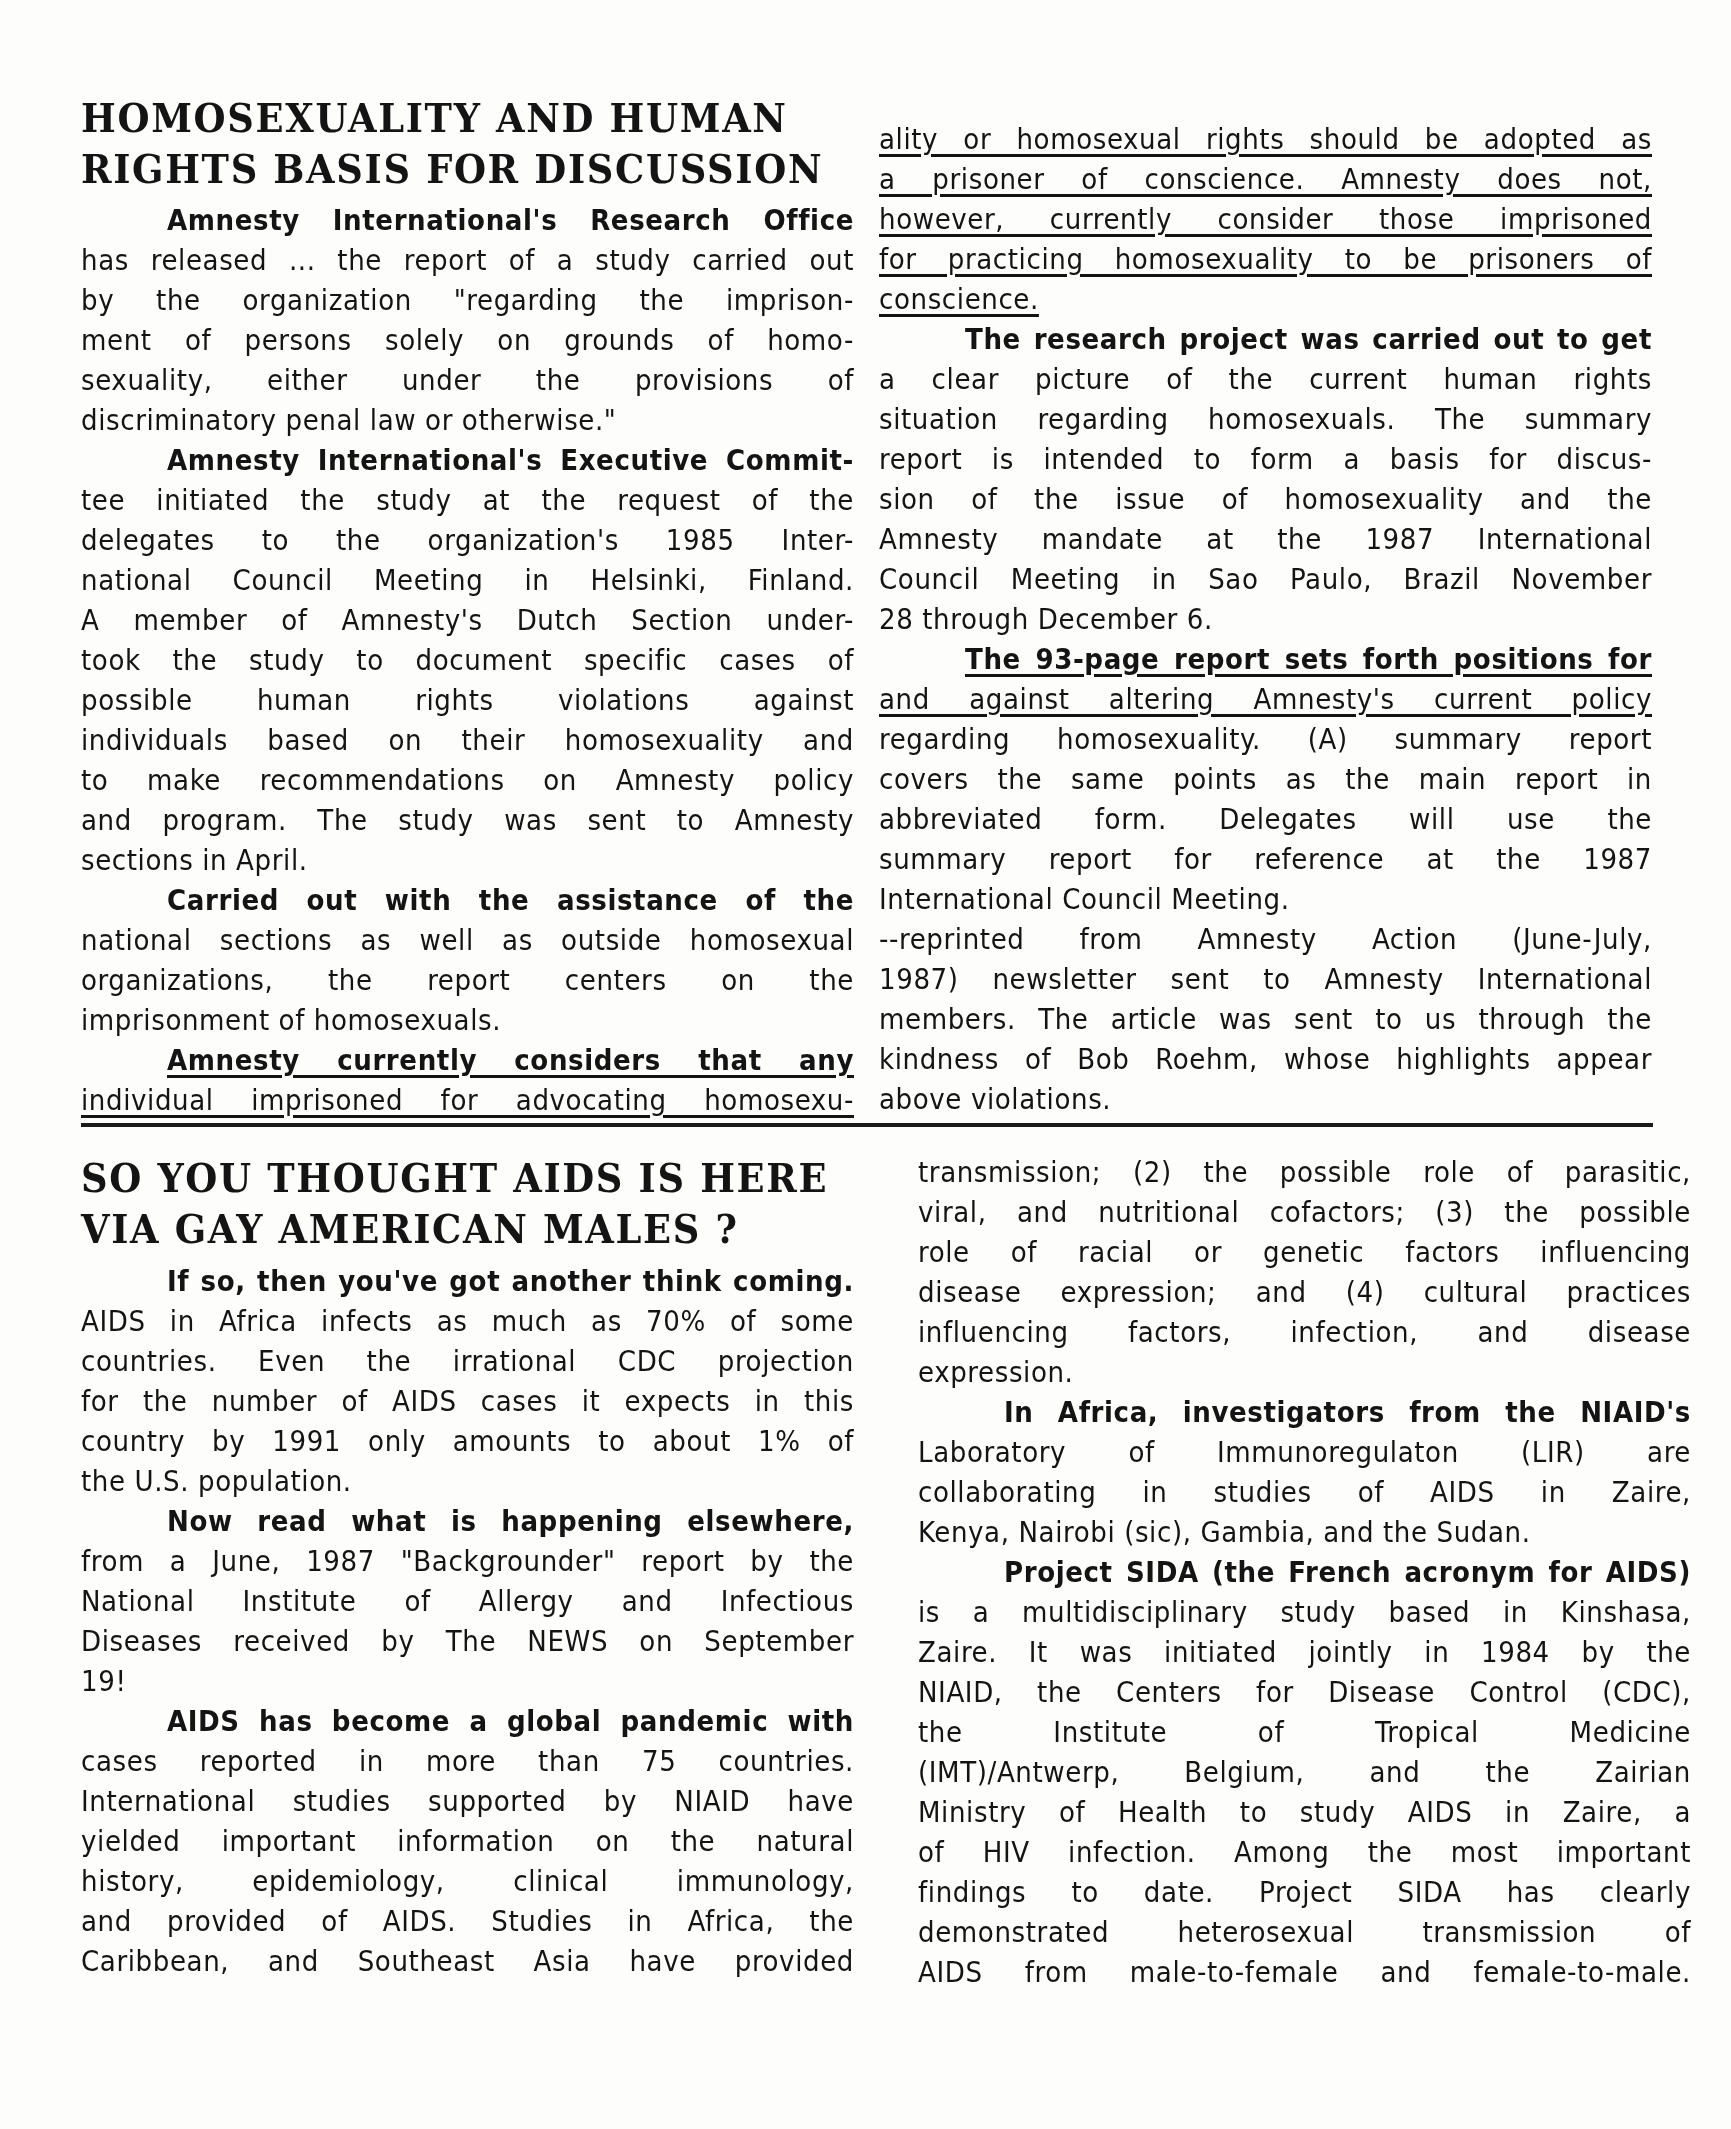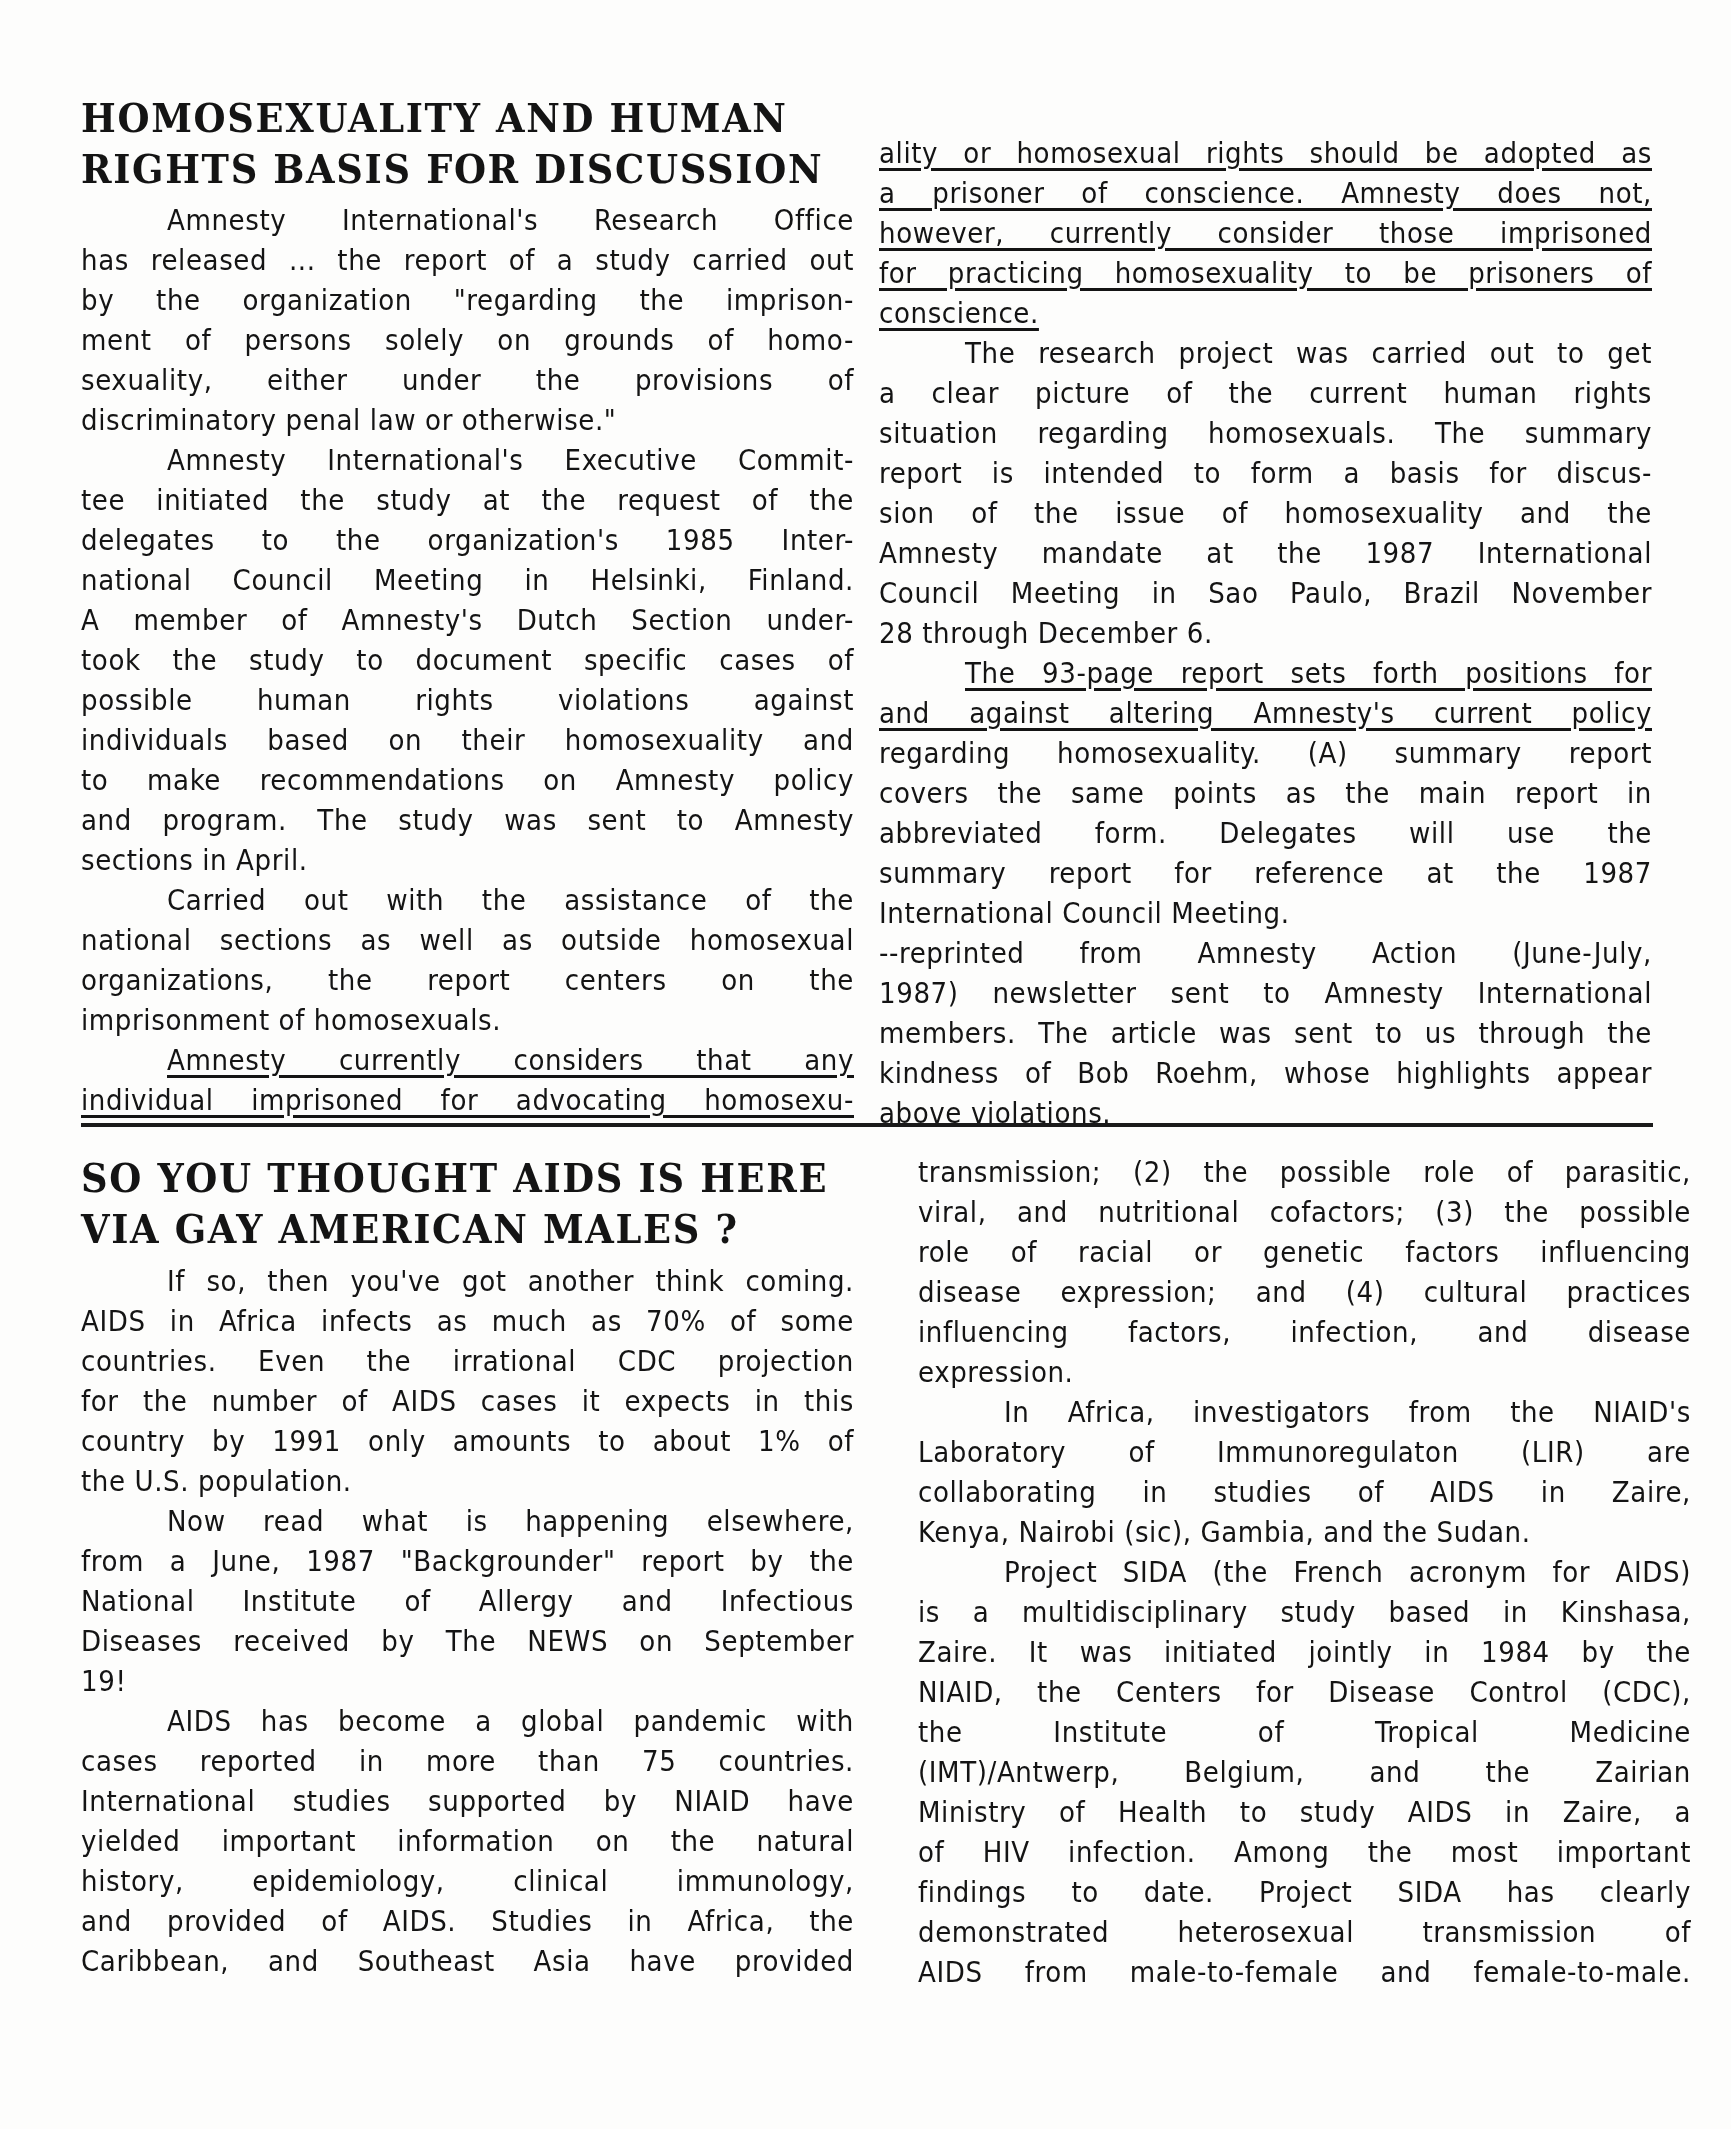--- a/index.html
+++ b/index.html
@@ -1,30 +1,30 @@
 <!DOCTYPE html>
 <html style="font-size:9.8px"><head>
 <meta charset="utf-8">
 <style>
   html,body{margin:0;padding:0;background:#ffffff;}
   body{width:1732px;height:2129px;position:relative;overflow:hidden;
        font-family:"DejaVu Serif","Liberation Serif",serif;color:#141414;}
   .page{position:absolute;left:0;top:0;width:1732px;height:2129px;background:#fdfdfc;}
   .col{position:absolute;}
   .col.left-top{left:81px;top:92px;width:773px;}
-  .col.right-top{left:879px;top:133px;width:773px;}
+  .col.right-top{left:879px;top:119px;width:773px;}
   .col.left-bot{left:81px;top:1152px;width:773px;}
   .col.right-bot{left:918px;top:1152px;width:773px;}
   .headline{font-family:"DejaVu Serif",serif;font-weight:bold;font-size:40px;
             letter-spacing:1.8px;line-height:51px;margin:0;white-space:nowrap;transform:scaleX(0.92);transform-origin:left;}
   .line{font-size:29px;line-height:40px;height:40px;white-space:nowrap;
         text-align:justify;text-align-last:justify;letter-spacing:0.6px;
         font-family:"DejaVu Sans Condensed","DejaVu Sans",sans-serif;}
   .line.last{text-align-last:left;}
-  .line.indent{padding-left:86px;}
+  .line.indent{padding-left:86px;font-weight:bold;}
   .u{text-decoration-thickness:2.5px;text-underline-offset:4.9px;}
   .line.ul{text-decoration:underline;text-decoration-thickness:2.5px;text-underline-offset:4.9px;}
   .rule{position:absolute;left:81px;top:1123px;width:1572px;height:3.7px;background:#1a1a1a;}
 </style>
 </head>
 <body>
 
 <div class="page">
 
   <div class="col left-top">

